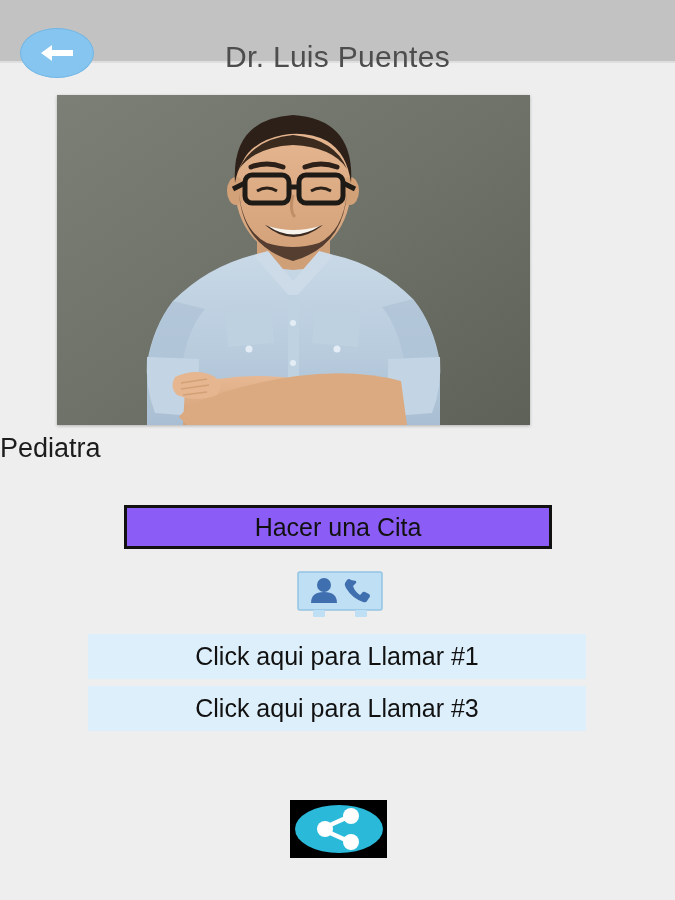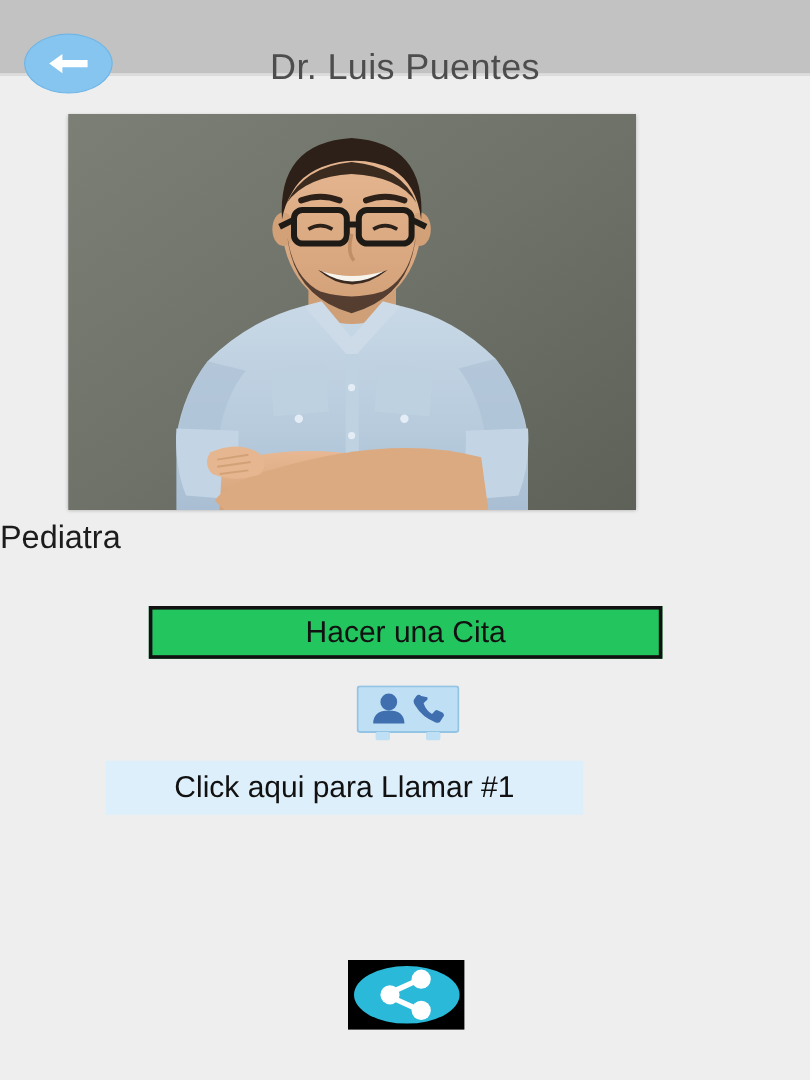--- a/index.html
+++ b/index.html
@@ -76,21 +76,21 @@
     color: #1c1c1c;
   }
 
   
   .appointment-button {
     position: absolute;
     left: 124px;
     top: 505px;
     width: 428px;
     height: 44px;
-    background: #22c55e;
+    background: #8b5cf6;
     border: 3px solid #111111;
     box-sizing: border-box;
     display: flex;
     align-items: center;
     justify-content: center;
     font-size: 25px;
     color: #111111;
     cursor: pointer;
   }
 
@@ -106,21 +106,21 @@
   .contact-icon svg { display: block; }
 
   
   .call-list {
     position: absolute;
     left: 88px;
     top: 634px;
     width: 498px;
   }
   .call-button {
-    width: 398px;
+    width: 498px;
     height: 45px;
     background: #ddeffb;
     display: flex;
     align-items: center;
     justify-content: center;
     font-size: 25px;
     color: #111111;
     margin-bottom: 7px;
     cursor: pointer;
     box-sizing: border-box;
@@ -251,20 +251,21 @@
     <circle cx="27" cy="14" r="7" fill="#3f6fae"></circle>
     <path d="M14 32 Q14 21 27 21 Q40 21 40 32 Z" fill="#3f6fae"></path>
 
     <path d="M54 9 Q52 7 50 9 L48 12 Q47 14 49 17 Q55 27 66 31 Q69 32 70 30 L72 27
              Q74 25 72 23 L68 21 Q66 20 65 22 L63 24 Q58 21 56 15 L58 13 Q60 12 59 10 Z" fill="#3f6fae"></path>
   </svg>
 </div>
 
 <div class="call-list">
   <div class="call-button">Click aqui para Llamar #1</div>
+  <div class="call-button">Click aqui para Llamar #3</div>
 </div>
 
 <div class="share-button">
   <span>
     <svg width="90" height="52" viewBox="0 0 90 52">
       <ellipse cx="45" cy="26" rx="44" ry="24" fill="#2ab9d9"></ellipse>
       <g fill="#ffffff">
         <circle cx="57" cy="13" r="8"></circle>
         <circle cx="57" cy="39" r="8"></circle>
         <circle cx="31" cy="26" r="8"></circle>

